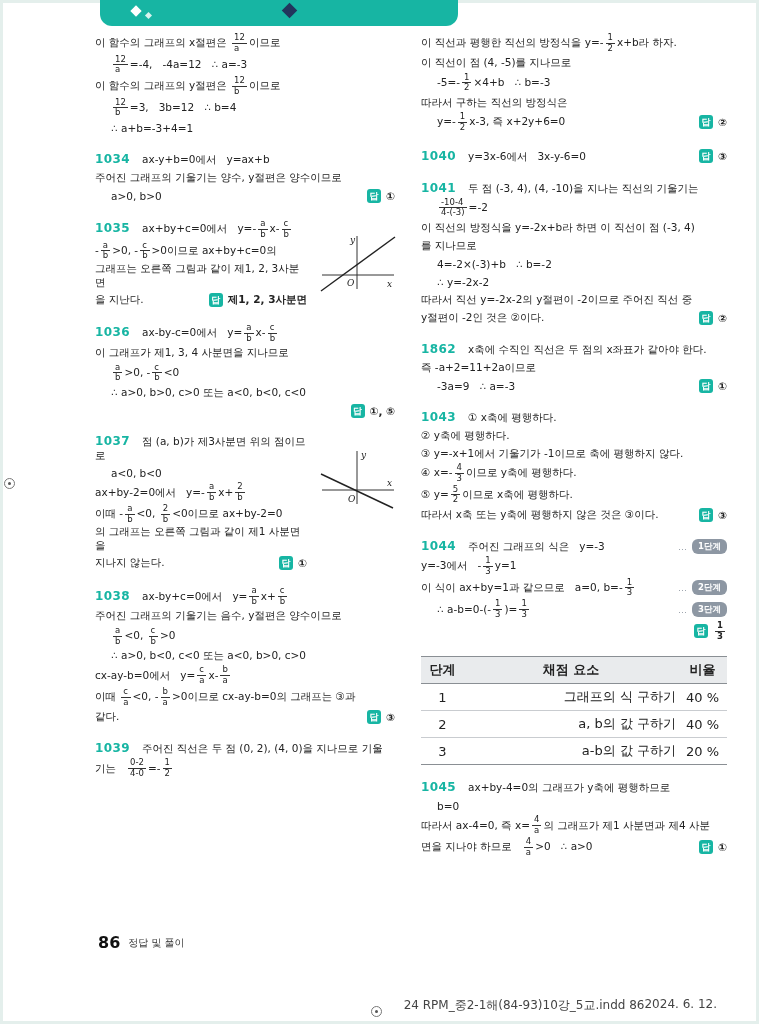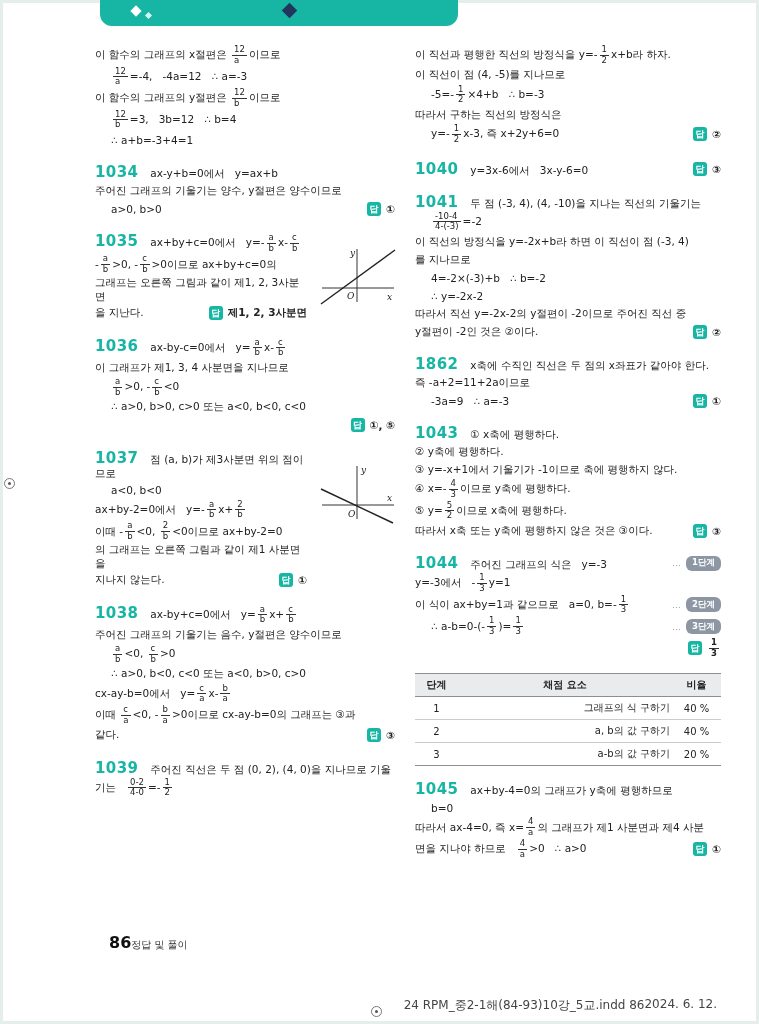--- a/index.html
+++ b/index.html
@@ -11,59 +11,59 @@
     font-size:10.5px; color:#222; overflow:hidden; margin:0 auto;
   }
   .page-edge { position:absolute; inset:0; border:3px solid #e4efec; pointer-events:none; }
 
   .header-deco { position:absolute; left:100px; top:0; width:358px; height:26px;
     background:var(--accent); border-radius:0 0 12px 12px; }
   .spark1 { position:absolute; left:32px; top:7px; width:8px; height:8px; background:#ffffff; transform:rotate(45deg); }
   .spark2 { position:absolute; left:184px; top:5px; width:11px; height:11px; background:#22355c; transform:rotate(45deg); }
   .spark3 { position:absolute; left:46px; top:13px; width:5px; height:5px; background:#d8f4ef; transform:rotate(45deg); }
 
-  .content { position:absolute; left:95px; top:44px; display:flex; gap:20px; }
+  .content { position:absolute; left:95px; top:32px; display:flex; gap:26px; }
   .col { width:300px; }
   .col-r { width:306px; }
 
   .block { margin-bottom:15px; position:relative; }
   .block.has-fig { padding-right:88px; }
   .line { display:flex; align-items:center; min-height:17px; margin:1px 0; }
   .line .txt { white-space:pre-wrap; }
   .ind { padding-left:16px; }
-  .pnum { color:var(--accent); font-weight:bold; font-size:15px; margin-right:12px; letter-spacing:.4px; }
+  .pnum { color:var(--accent); font-weight:bold; font-size:12px; margin-right:12px; letter-spacing:.4px; }
 
   .frac { display:inline-flex; flex-direction:column; vertical-align:middle; 
     font-size:8.5px; line-height:1.15; margin:0 2px; }
   .fn { border-bottom:1px solid #333; padding:0 2px; }
   .fd { padding:0 2px; }
 
   .ans { margin-left:auto; white-space:nowrap; display:inline-flex; align-items:center; padding-left:8px; }
   .abadge { display:inline-block; background:var(--accent); color:#fff; font-size:9px; font-weight:bold;
     width:14px; height:14px; line-height:14px; text-align:center; border-radius:3px; margin-right:5px; }
   .aval { font-weight:bold; font-size:10.5px; display:inline-flex; align-items:center; }
 
   .step { margin-left:auto; white-space:nowrap; color:#9aa2ab; font-size:9px; display:inline-flex; align-items:center; padding-left:8px; }
   .steplabel { background:#8d97a3; color:#fff; border-radius:6px; padding:1.5px 6px; font-size:8.5px; margin-left:5px; font-weight:bold; }
 
   .fig { position:absolute; right:-4px; top:12px; }
   .fig svg .ax { stroke:#333; stroke-width:1; }
   .fig svg .ln { stroke:#222; stroke-width:1.4; }
   .fig svg text { font-size:9px; font-style:italic; fill:#222; font-family:"DejaVu Serif",serif; }
 
-  table.score { border-collapse:collapse; width:100%; margin:8px 0 14px; font-size:10px; }
+  table.score { border-collapse:collapse; width:100%; margin:8px 0 14px; font-size:13px; }
   table.score th { background:#e9ebed; border-top:1.5px solid #8a8f94; border-bottom:1px solid #8a8f94;
     padding:4px 2px; font-weight:bold; text-align:center; }
   table.score td { border-bottom:1px solid #c9ccd0; padding:4px 2px; text-align:center; }
   table.score td.c1 { text-align:right; padding-left:12px; }
   table.score tr:last-child td { border-bottom:1.5px solid #8a8f94; }
   table.score th:nth-child(1){ width:14%; }
   table.score th:nth-child(3){ width:16%; }
 
-  .page-footer { position:absolute; left:109px; bottom:72px; display:flex; align-items:flex-end; }
+  .page-footer { position:absolute; left:98px; bottom:72px; display:flex; align-items:center; gap:8px; }
   .pageno { font-size:16px; font-weight:bold; color:#111; }
   .flabel { font-size:10px; color:#333; }
 
   .print-footer { position:absolute; left:42px; right:42px; bottom:10px; display:flex;
     justify-content:flex-end; font-size:12px; color:#444; }
 
   .regmark { width:11px; height:11px; border:1px solid #777; border-radius:50%; position:absolute; }
   .regmark::after { content:''; position:absolute; left:3px; top:3px; width:3px; height:3px; background:#555; border-radius:50%; }
   .rm-left { left:4px; top:478px; }
   .rm-bottom { left:371px; bottom:7px; }

